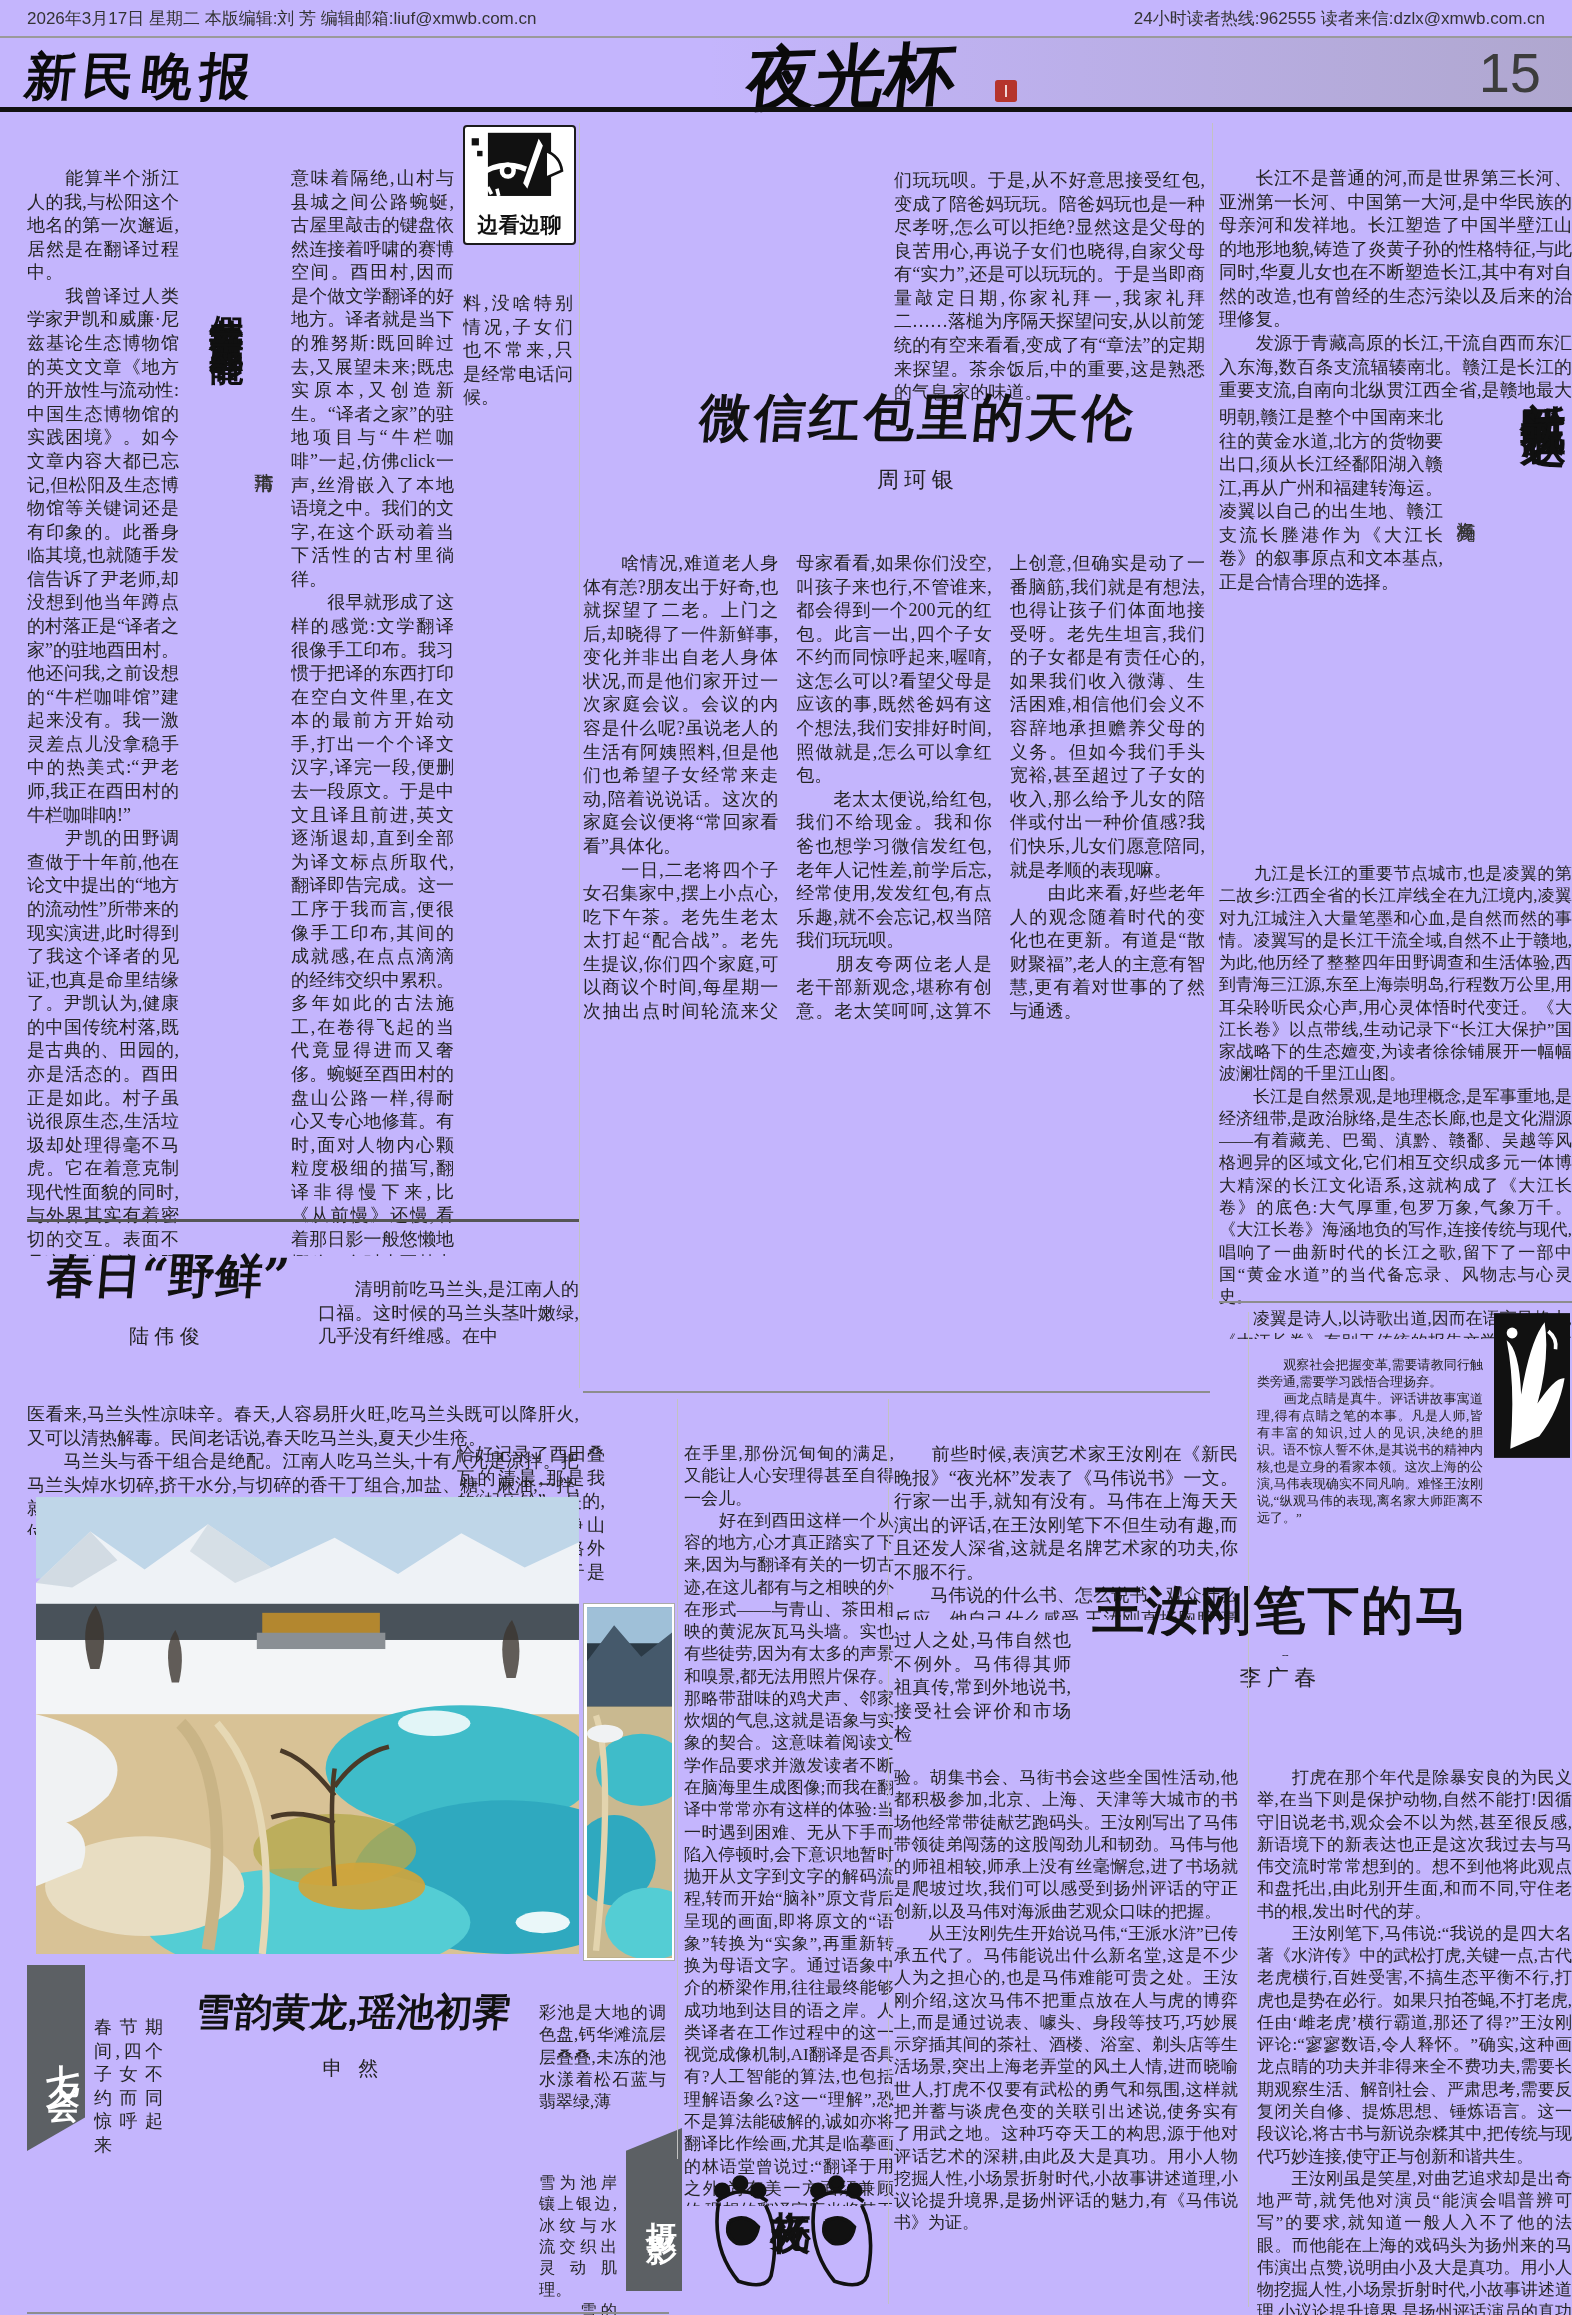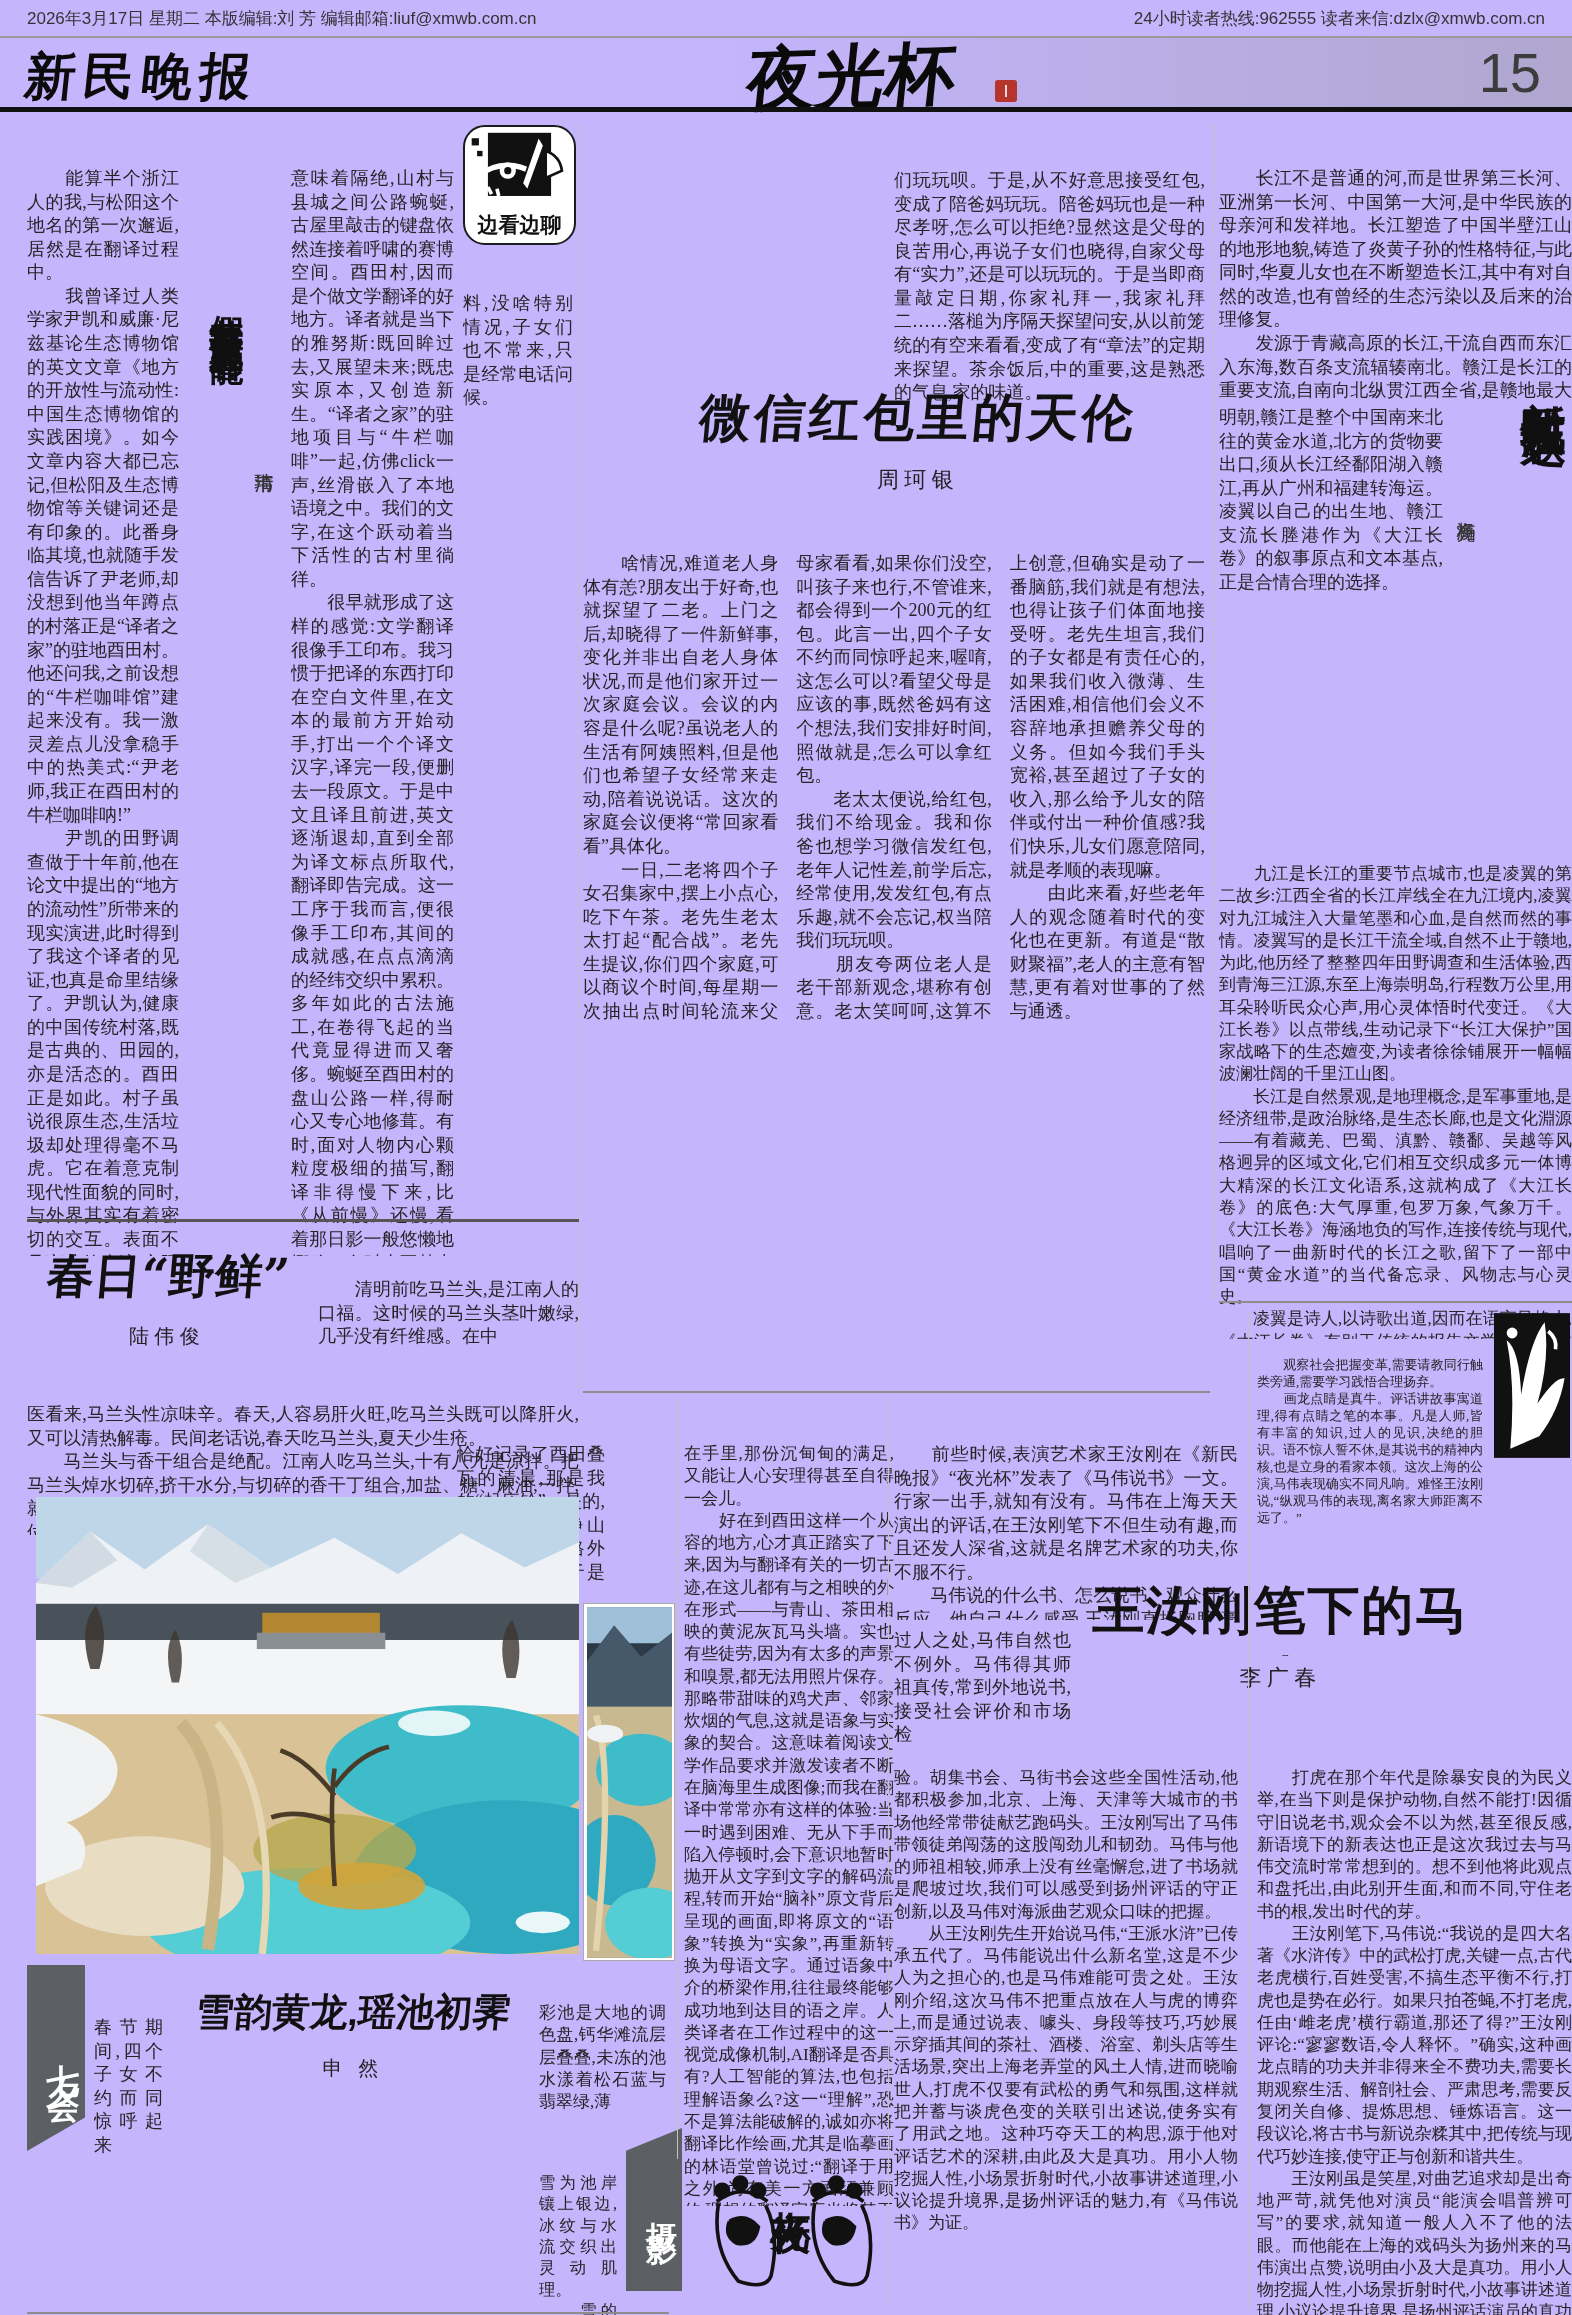--- a/index.html
+++ b/index.html
@@ -22,21 +22,21 @@
         font-size:18px;line-height:1.31;color:#242424;margin-top:44px;}
   .small{font-size:17px;}
   .vtitle{position:absolute;writing-mode:vertical-rl;text-orientation:upright;font-weight:900;color:#101010;
           overflow:hidden;letter-spacing:3.6px;}
   .vauthor{position:absolute;writing-mode:vertical-rl;text-orientation:upright;font-size:19px;color:#333;}
   .hline{position:absolute;background:#8d8d8d;}
   .vline{position:absolute;background:#c2c2c2;width:0.9px;}
   .headline{position:absolute;text-align:center;font-weight:900;color:#111;overflow:hidden;}
   .kai{transform:skewX(-5deg);font-family:"DejaVu Serif",serif;}
   .byline{position:absolute;text-align:center;font-size:22px;color:#222;letter-spacing:5.4px;}
-  .badge{position:absolute;border:2.7px solid #1c1c1c;border-radius:22px;background:#fff;}
+  .badge{position:absolute;border:2.7px solid #1c1c1c;border-radius:4px;background:#fff;}
   .badge .blabel{position:absolute;bottom:3.6px;left:0;width:100%;text-align:center;
                  font-size:21px;font-weight:900;font-family:"Liberation Sans",sans-serif;color:#111;}
   .flag{position:absolute;background:#5c6064;color:#fff;}
   .flag .ftxt{position:absolute;top:12.7px;left:0;width:100%;text-align:center;writing-mode:vertical-rl;
               text-orientation:upright;font-size:33px;font-weight:700;letter-spacing:12.7px;height:85%;}
   .photoframe{position:absolute;background:#fff;border:0.9px solid #aaa;padding:2.7px;}
   svg{display:block;}
 </style>
 </head>
 <body>

